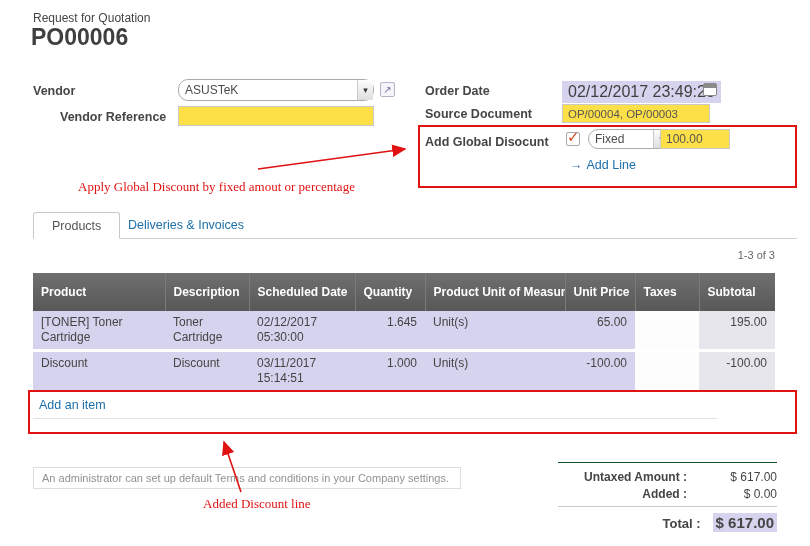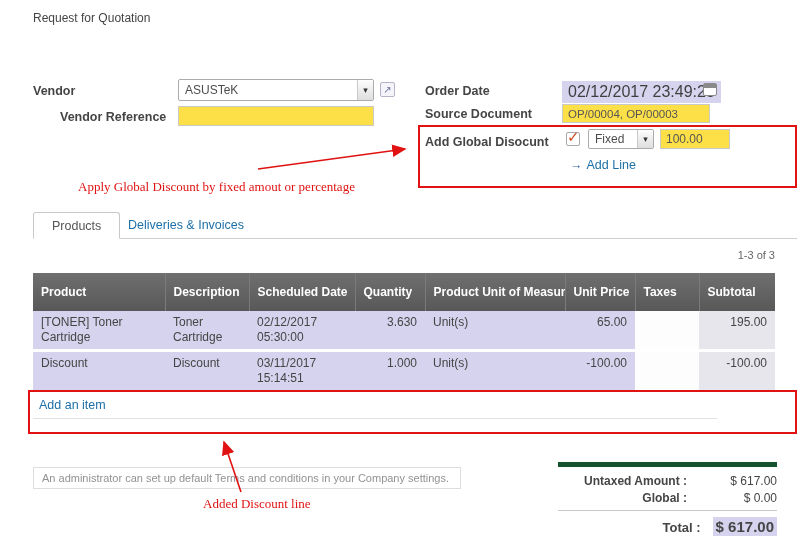--- a/index.html
+++ b/index.html
@@ -13,21 +13,21 @@
   .doc-number { position:absolute; left:31px; top:24px; font-size:23px; font-weight:bold; color:#3f3f3f; }
 
   .lbl { position:absolute; font-weight:bold; font-size:12.5px; color:#454545; white-space:nowrap; }
 
   .txt {
     position:absolute; border:1px solid #c9c9c9; background:#fde047;
     font-family:inherit; font-size:11.5px; color:#555; padding:2px 5px;
   }
   .select {
     position:absolute; border:1px solid #ababab; background:#fff;
-    display:flex; align-items:center; font-size:12px; border-radius:2px;
+    display:flex; align-items:center; font-size:12px; border-radius:10px;
   }
   .select .val { flex:1; padding:0 6px; white-space:nowrap; overflow:hidden; }
   .select .caret {
     width:16px; align-self:stretch; display:flex; align-items:center; justify-content:center;
     border-left:1px solid #c9c9c9; background:linear-gradient(#fdfdfd,#dedede);
     font-size:9px; color:#333;
   }
   .extlink {
     position:absolute; width:15px; height:15px; border:1px solid #b4b4c8; border-radius:2px;
     color:#6a6a9a; font-size:10px; line-height:13px; text-align:center; background:#f4f4fa; cursor:pointer;
@@ -73,36 +73,37 @@
   table.lines td.taxes { background:#fdfdfd; }
   table.lines td.subtotal { background:#e7e6ec; }
   td.num, th.num { text-align:right; }
   .add-item { margin:5px 0 0 6px; color:#1c6fa8; font-size:12.5px; cursor:pointer; display:inline-block; }
 
   .terms {
     position:absolute; left:33px; top:467px; width:428px; border:1px solid #ddd; background:#fff;
     padding:4px 8px; font-size:11px; color:#929292; white-space:nowrap; overflow:hidden;
   }
 
-  .totals { position:absolute; left:558px; top:462px; width:219px; border-top:5px solid #14532d; padding-top:7px; }
+  .totals { position:absolute; left:558px; top:462px; width:219px; border-top:1px solid #14532d; padding-top:7px; }
   .trow { display:flex; align-items:baseline; margin-bottom:3px; }
   .trow .tl { flex:1; text-align:right; font-weight:bold; font-size:12px; color:#454545; padding-right:12px; white-space:nowrap; }
   .trow .tv { width:78px; text-align:right; font-size:12px; color:#454545; white-space:nowrap; }
   .tsep { border-top:1px solid #c9c9c9; margin:5px 0 6px 0; }
   .trow.total .tl { font-size:13px; }
   .trow.total .tv { font-size:15px; font-weight:bold; background:#d6d3ee; padding:1px 3px; width:auto; }
 
   .overlay { position:absolute; left:0; top:0; pointer-events:none; z-index:50; }
 </style>
 </head>
 <body>
 
 <div class="screen">
 
   <div class="doc-type">Request for Quotation</div>
+  <div class="doc-number">PO00006</div>
 
   <div class="lbl" style="left:33px; top:84px;">Vendor</div>
   <div class="select" style="left:178px; top:79px; width:196px; height:22px;">
     <span class="val">ASUSTeK</span>
     <span class="caret">▾</span>
   </div>
   <span class="extlink" style="left:380px; top:82px;">↗</span>
 
   <div class="lbl" style="left:33px; top:110px;margin-left:27px;">Vendor Reference</div>
   <input class="txt" style="left: 178px; top: 106px; width: 196px; height: 20px;" readonly="" value="">
@@ -113,21 +114,21 @@
       <span class="cal-top"></span>
     </span>
 
   <div class="lbl" style="left:425px; top:107px;">Source Document</div>
   <input class="txt" style="left: 562px; top: 104px; width: 148px; height: 19px;" readonly="" value="OP/00004, OP/00003">
 
   <div class="lbl" style="left:425px; top:135px;">Add Global Disocunt</div>
   <span class="checkbox" style="left:566px; top:132px;">
     <span class="mark">✓</span>
   </span>
-  <div class="select" style="left:588px; top:129px; width:66px; height:20px;">
+  <div class="select" style="left:588px; top:129px; width:82px; height:20px;">
     <span class="val">Fixed</span>
     <span class="caret">▾</span>
   </div>
   <input class="txt" style="left: 660px; top: 129px; width: 70px; height: 20px; font-size: 12px;" readonly="" value="100.00">
 
   <div class="addline" style="left:570px; top:158px;">
     <span class="arr">→</span><span>Add Line</span>
   </div>
 
   <div class="note" style="left:78px; top:179px;text-align:center;">Apply Global Discount by fixed amout or percentage</div>
@@ -161,21 +162,21 @@
           <th>Unit Price</th>
           <th>Taxes</th>
           <th>Subtotal</th>
         </tr>
       </thead>
       <tbody>
         <tr>
           <td>[TONER] Toner Cartridge</td>
           <td>Toner Cartridge</td>
           <td>02/12/2017 05:30:00</td>
-          <td class="num">3.630</td>
+          <td class="num">1.645</td>
           <td>Unit(s)</td>
           <td class="num">65.00</td>
           <td class="taxes"></td>
           <td class="num subtotal">195.00</td>
         </tr>
         <tr>
           <td>Discount</td>
           <td>Discount</td>
           <td>03/11/2017 15:14:51</td>
           <td class="num">1.000</td>
@@ -190,21 +191,21 @@
   </div>
 
   <div class="terms">An administrator can set up default Terms and conditions in your Company settings.</div>
 
   <div class="totals">
     <div class="trow">
       <span class="tl">Untaxed Amount :</span>
       <span class="tv">$ 617.00</span>
     </div>
     <div class="trow">
-      <span class="tl">Global :</span>
+      <span class="tl">Added :</span>
       <span class="tv">$ 0.00</span>
     </div>
     <div class="tsep"></div>
     <div class="trow total">
       <span class="tl">Total :</span>
       <span class="tv">$ 617.00</span>
     </div>
   </div>
 
   <svg class="overlay" width="810" height="546" viewBox="0 0 810 546">

